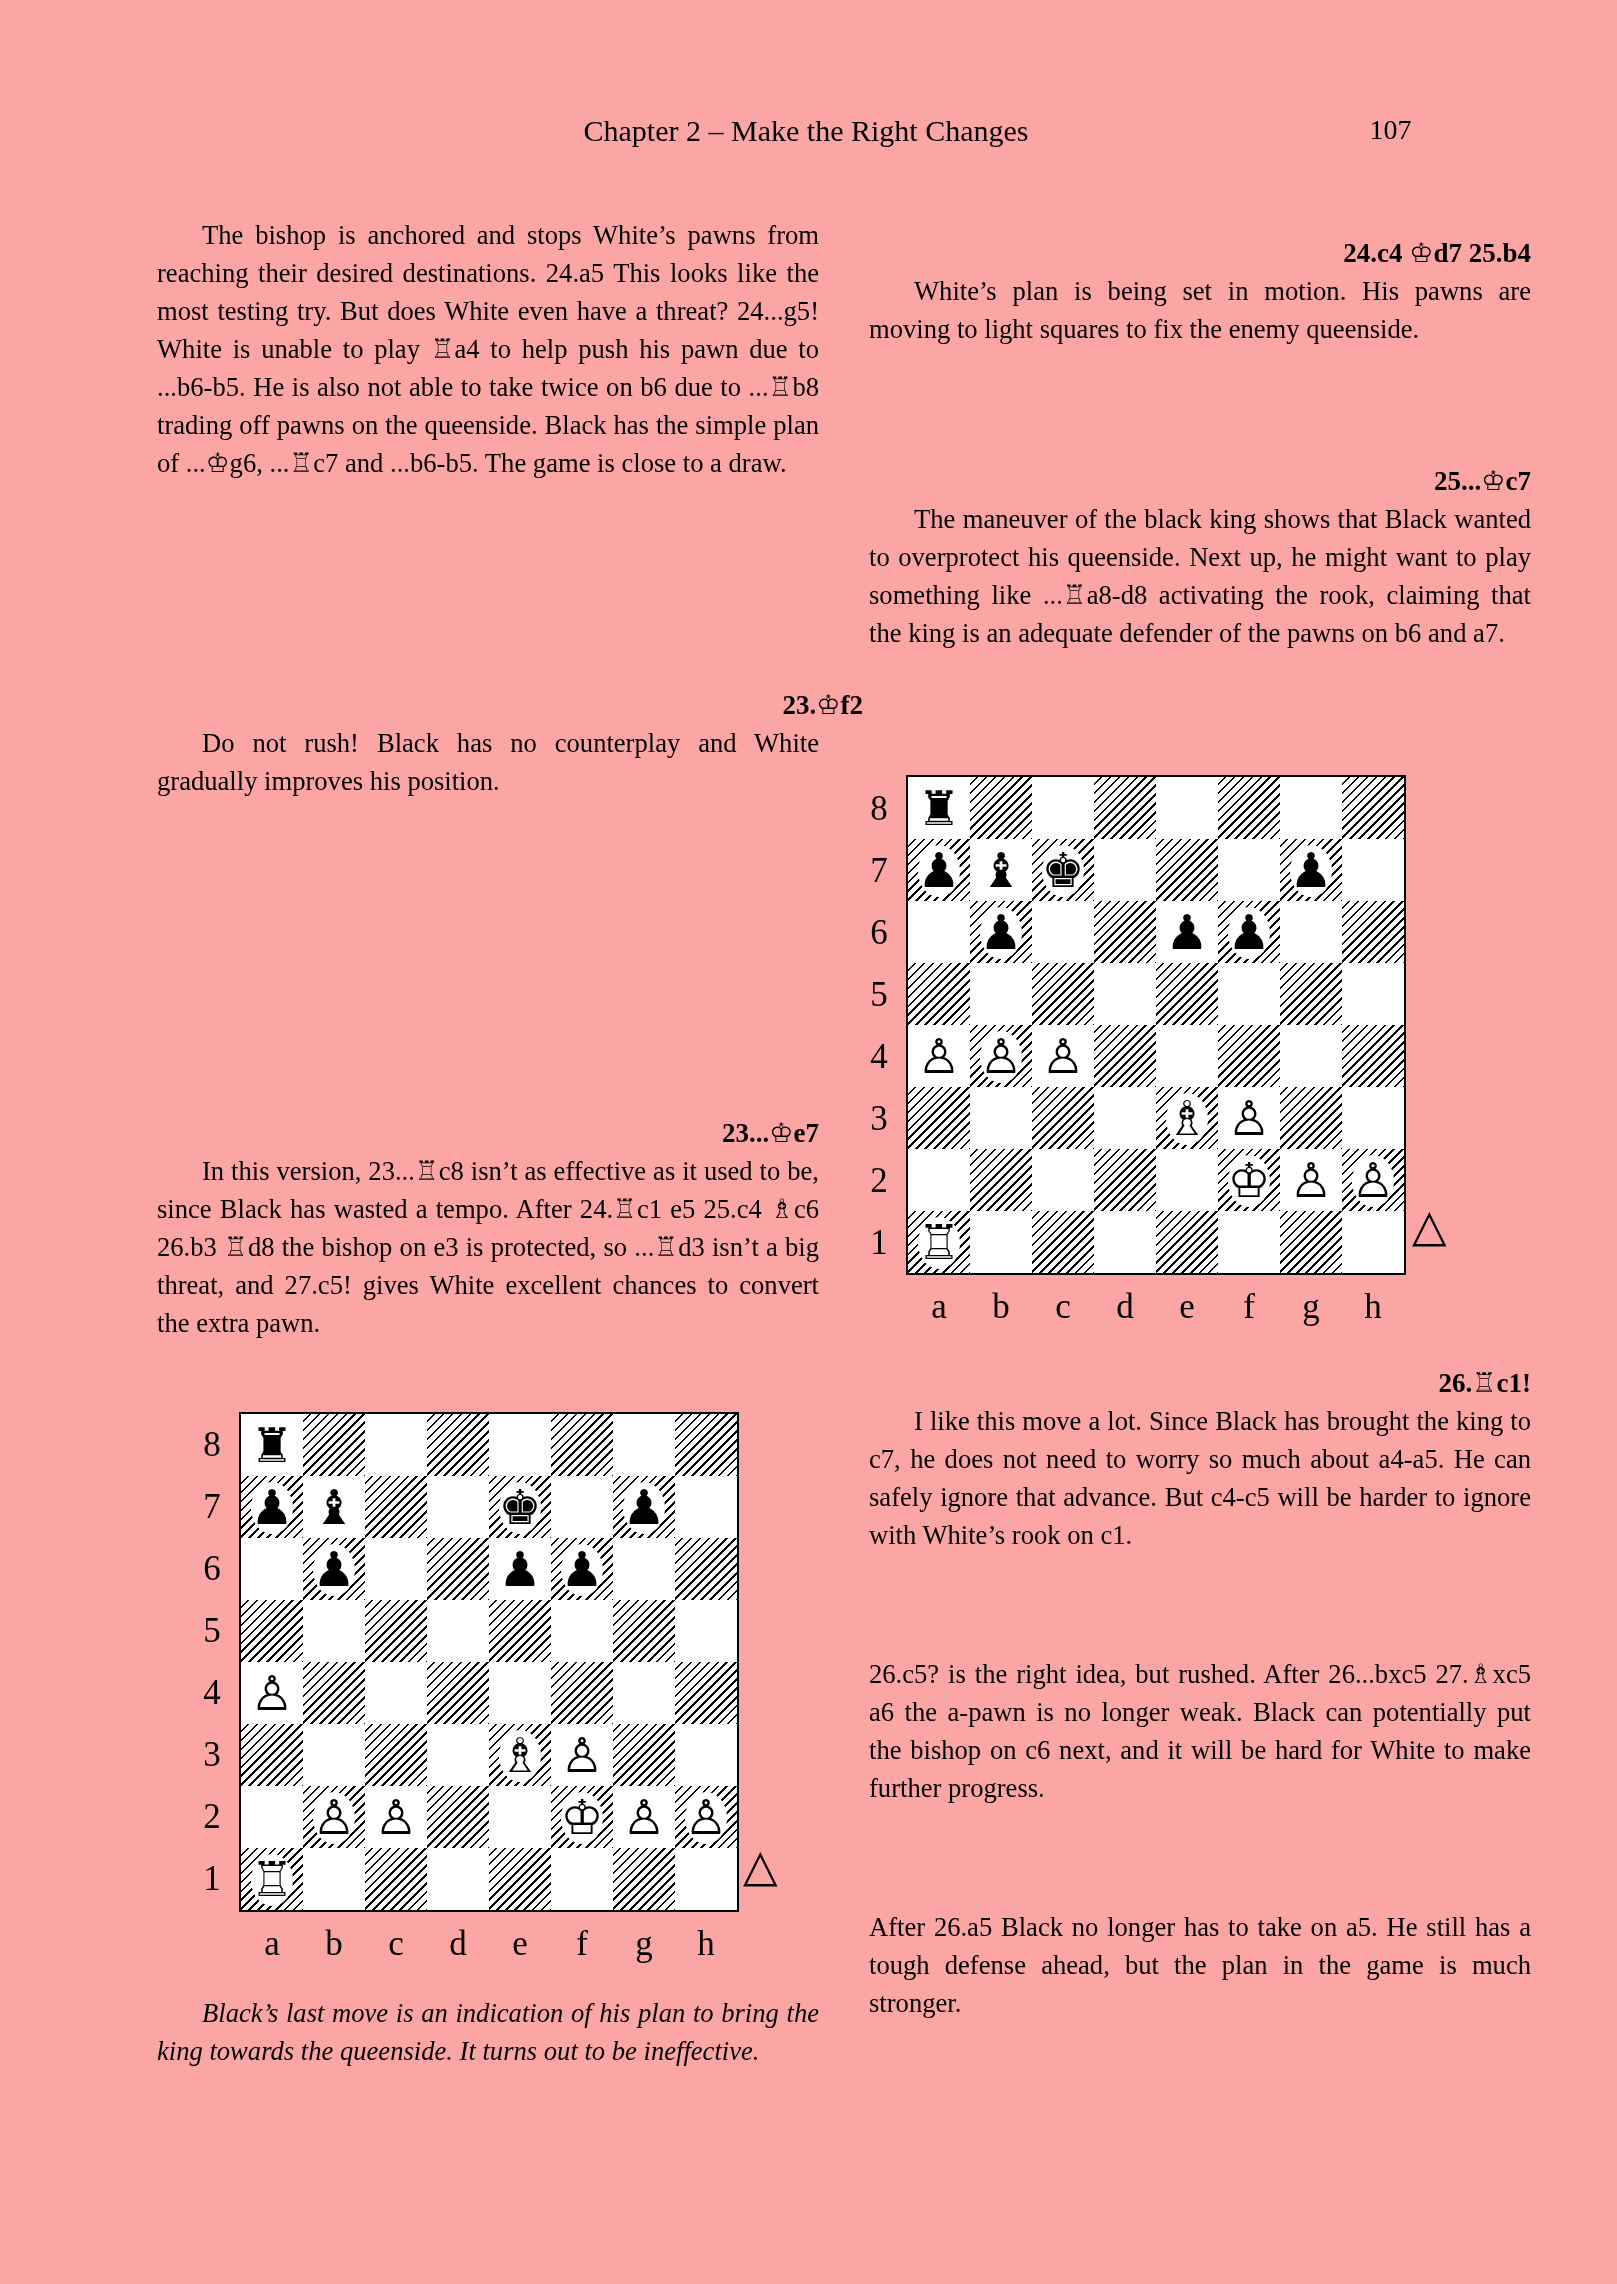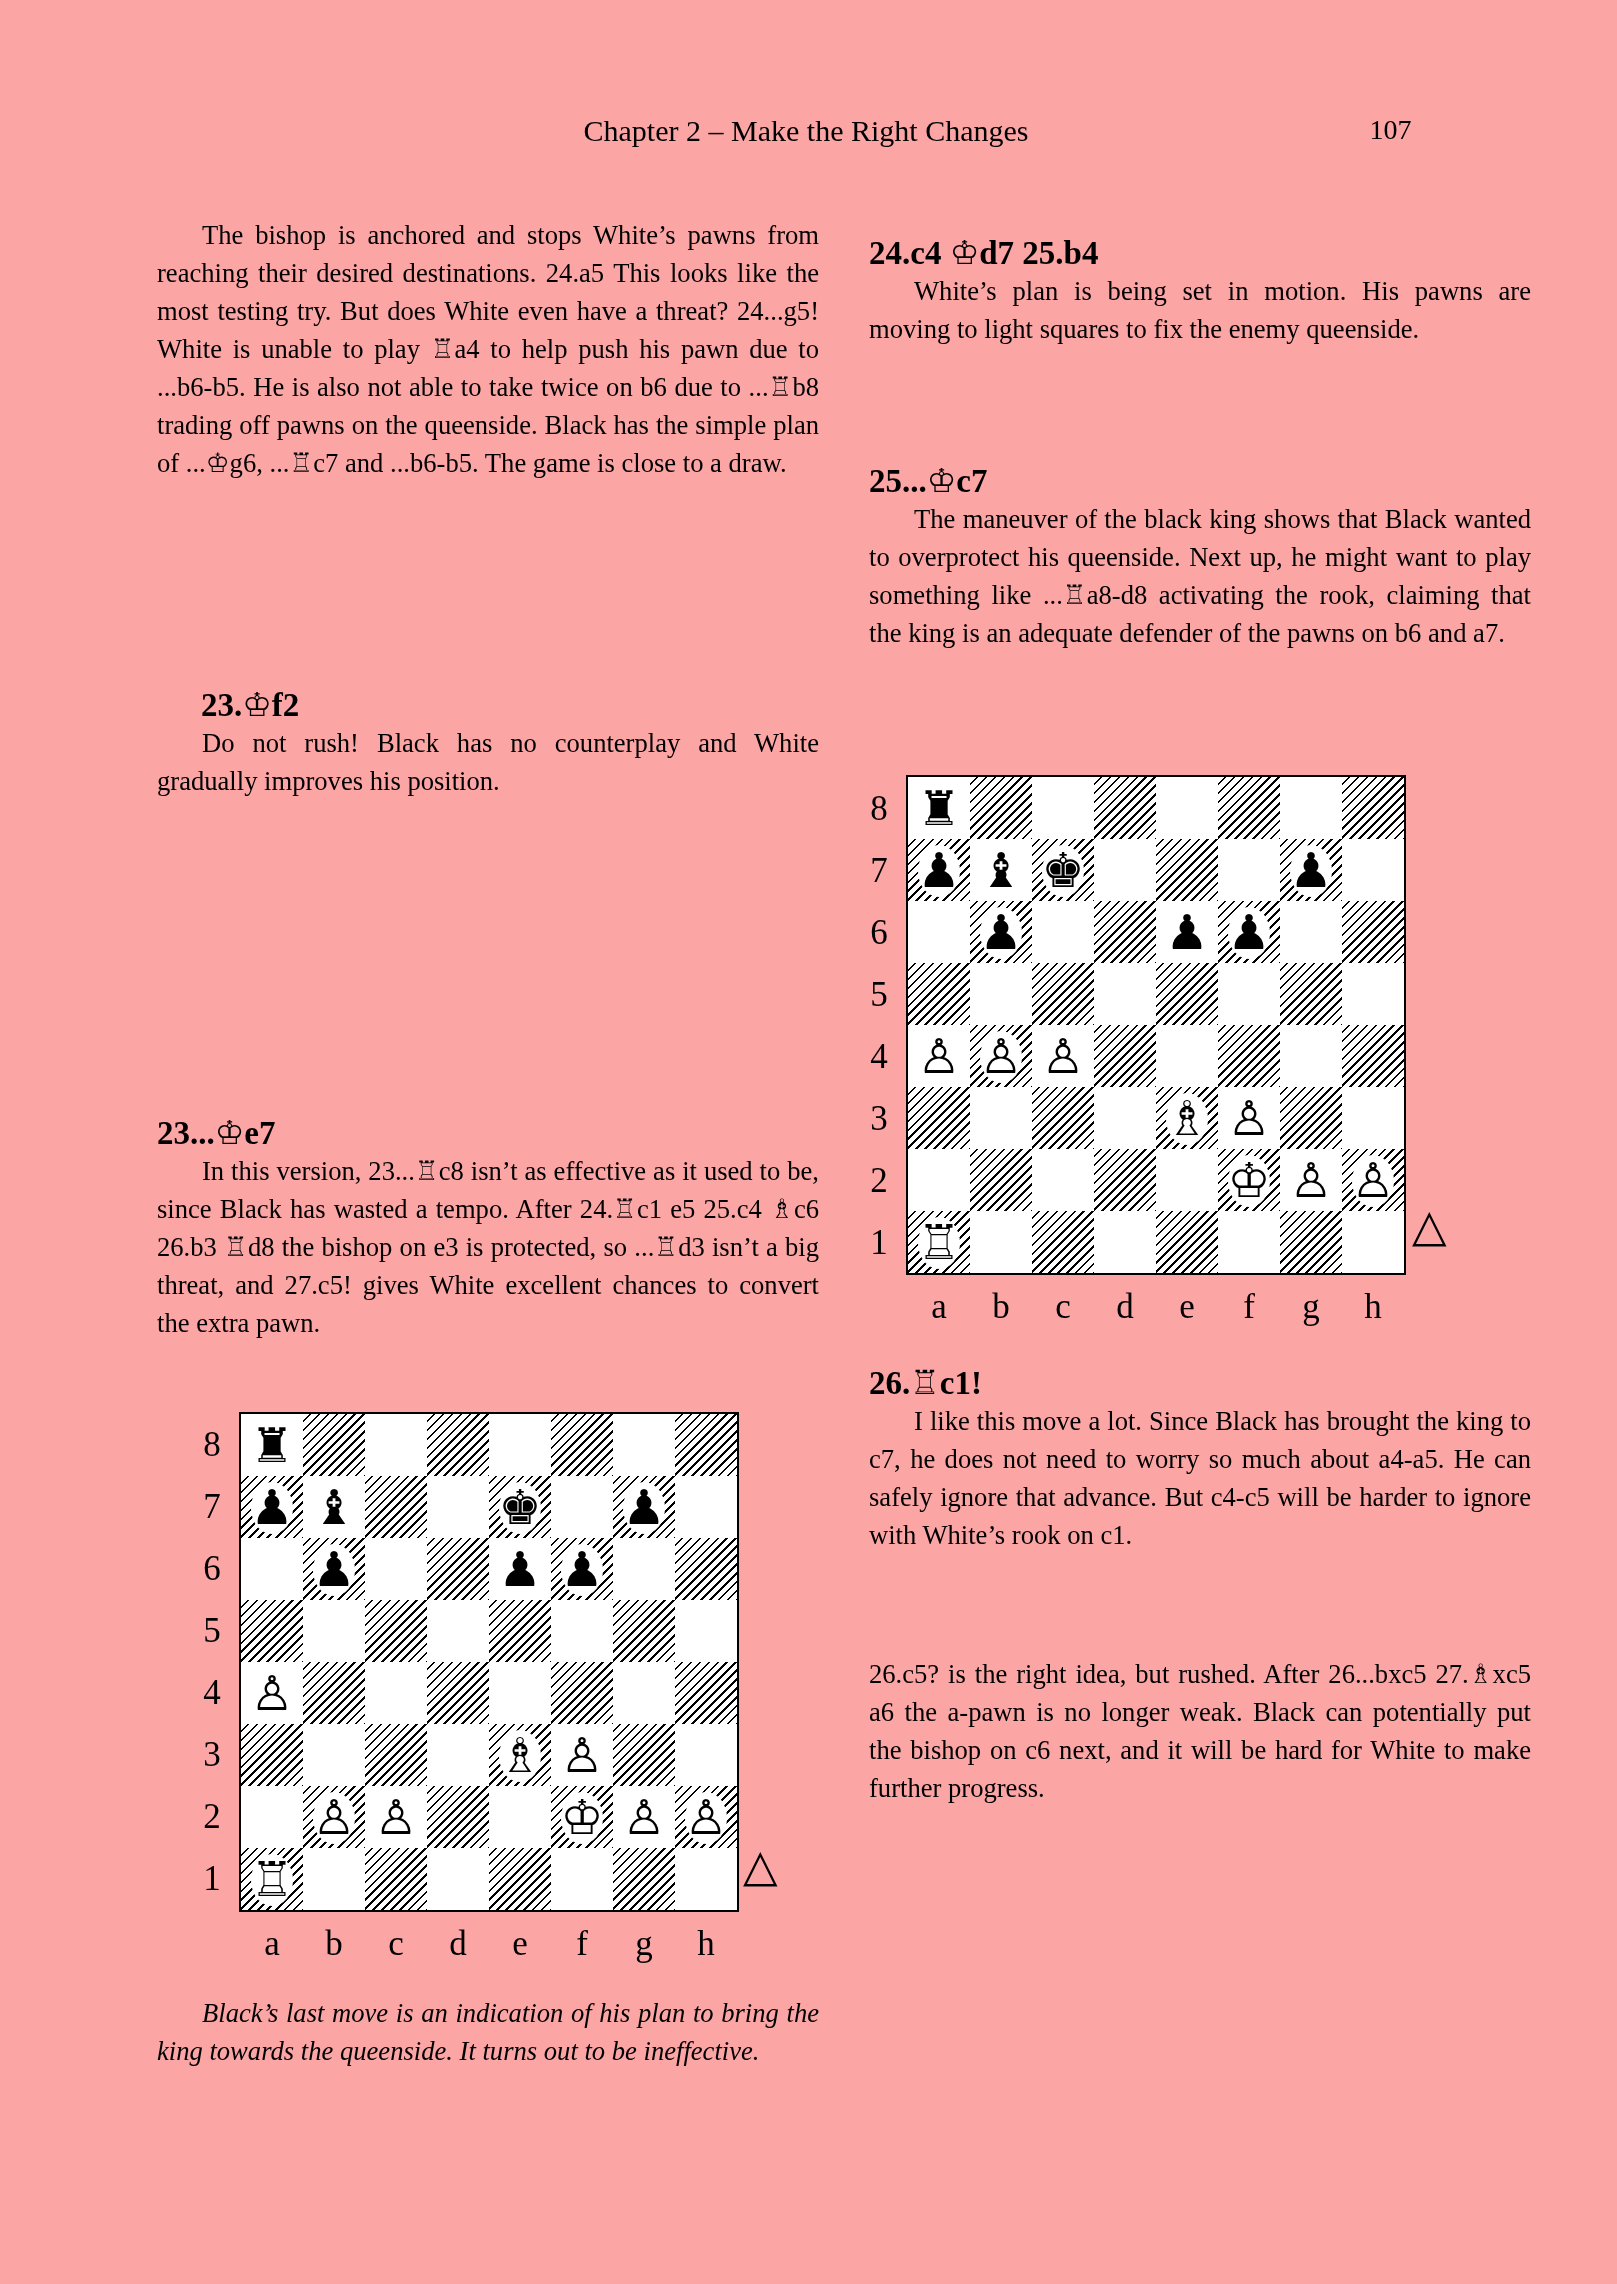--- a/index.html
+++ b/index.html
@@ -22,24 +22,24 @@
   }
   p.body{
     margin:0;
     font-size:26.6px;
     line-height:38px;
     text-align:justify;
   }
   p.indent{text-indent:45px;}
   h3.move{
     margin:0;
-    font-size:33px;
+    font-size:27px;
     line-height:37px;
     font-weight:bold;
-    text-align:left;
+    text-align:right;
   }
   
   .board{
     position:absolute;
     display:grid;
     grid-template-rows:repeat(8,62px);
     grid-template-columns:repeat(8,62px);
     border:2.4px solid #000;
     background:#fff;
   }
@@ -362,15 +362,16 @@
       </div>
     <span class="to-move" style="left:1412px;top:1202px;">△</span>
   </div>
 
   <h3 class="move abs" style="left:869px;top:1365px;width:662px;">26.♖c1!</h3>
 
   <p class="body indent abs" style="left:869px;top:1402px;width:662px;">I like this move a lot. Since Black has brought the king to c7, he does not need to worry so much about a4-a5. He can safely ignore that advance. But c4-c5 will be harder to ignore with White’s rook on c1.</p>
 
   <p class="body abs" style="left:869px;top:1655px;width:662px;">26.c5? is the right idea, but rushed. After 26...bxc5 27.♗xc5 a6 the a-pawn is no longer weak. Black can potentially put the bishop on c6 next, and it will be hard for White to make further progress.</p>
 
+  <p class="body abs" style="left:869px;top:1908px;width:662px;">After 26.a5 Black no longer has to take on a5. He still has a tough defense ahead, but the plan in the game is much stronger.</p>
 
 </div>
 
 
 </body></html>

